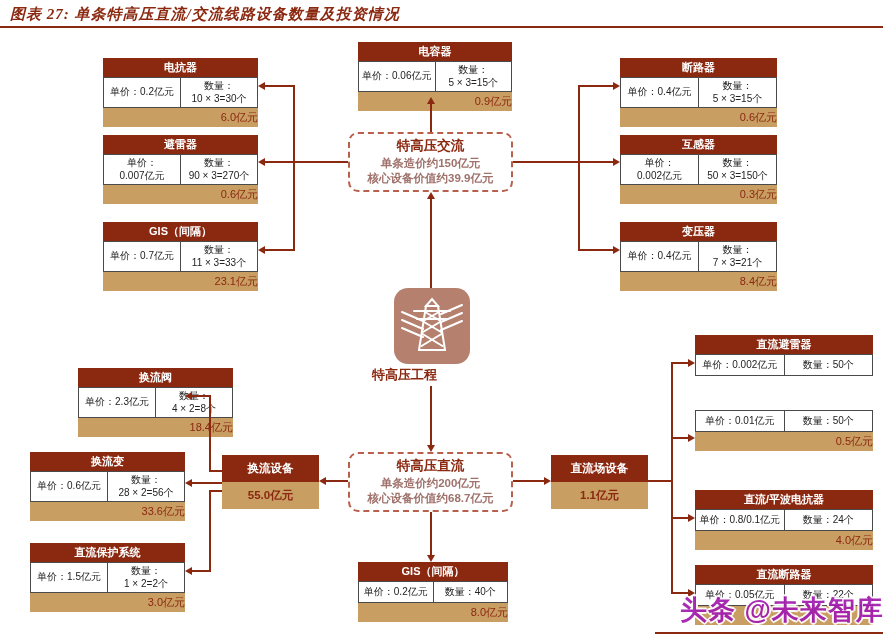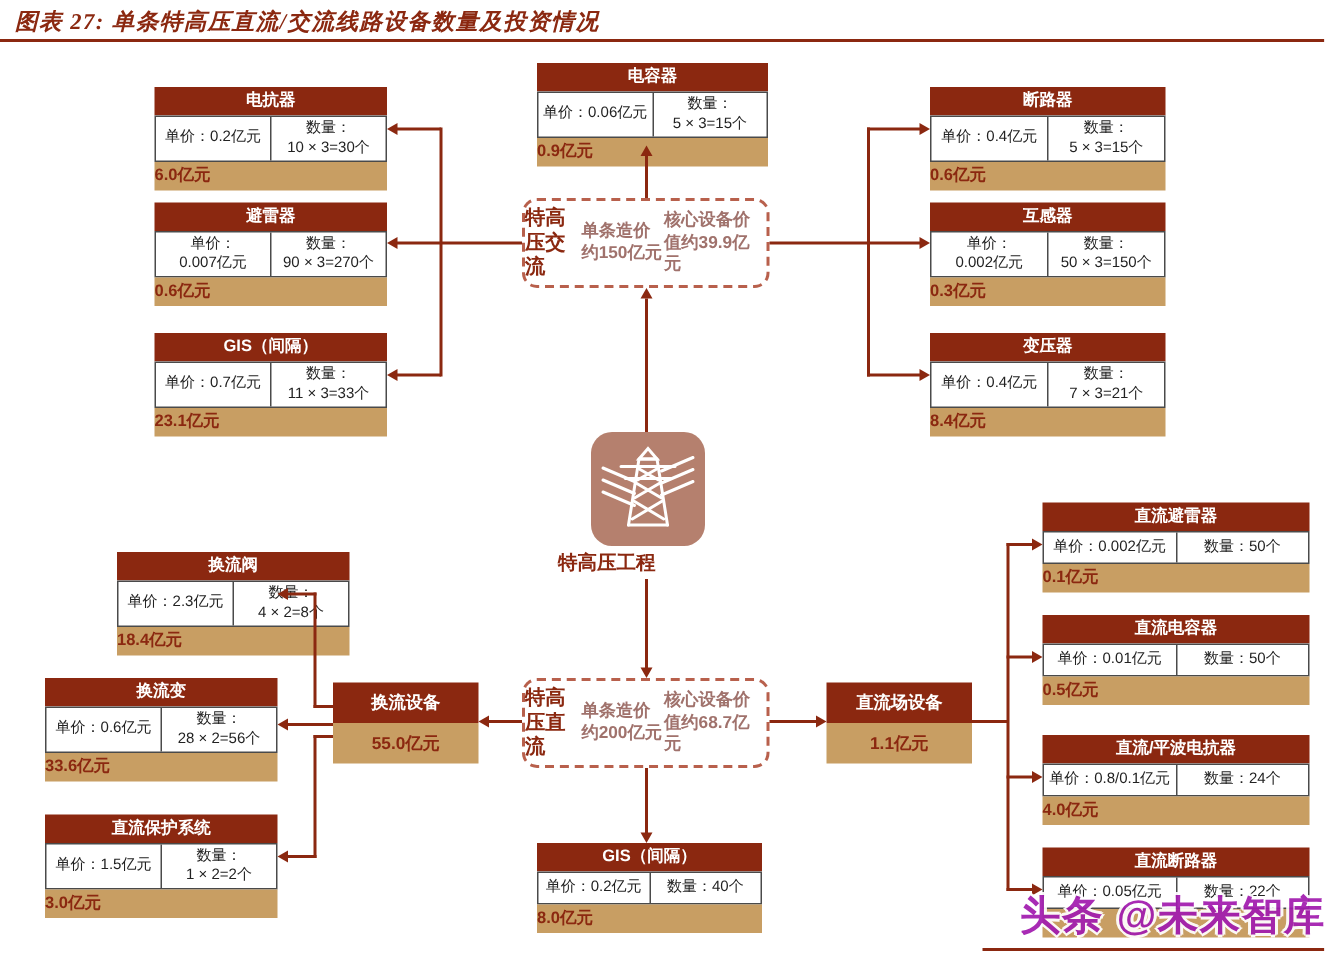--- a/index.html
+++ b/index.html
@@ -16,25 +16,25 @@
     font-style:italic;font-weight:bold;font-size:15px;color:var(--maroon);letter-spacing:1px;}
   .titleline{position:absolute;left:0;top:26px;width:883px;height:2px;background:var(--maroon);}
 
   .devbox{position:absolute;}
   .devbox .hd{background:var(--maroon);color:#fff;font-weight:bold;font-size:11px;
     text-align:center;padding:3px 2px;line-height:1.2;}
   .devbox .row{display:flex;background:#fff;border:1px solid #4a4a4a;}
   .devbox .cell{flex:1;display:flex;align-items:center;justify-content:center;flex-wrap:wrap;
     font-size:10px;color:#222;padding:2px 3px;min-height:16px;text-align:center;line-height:1.25;}
   .devbox .cell + .cell{border-left:1px solid #4a4a4a;}
-  .devbox .tot{background:var(--tan);color:var(--maroon);font-weight:bold;font-size:11px;
-    text-align:left;padding:3px 0;min-height:13px;line-height:1.2;}
+  .devbox .tot{background:var(--tan);color:var(--maroon);font-weight:normal;font-size:11px;
+    text-align:right;padding:3px 0;min-height:13px;line-height:1.2;}
 
   .node{position:absolute;border:2px dashed #B8604C;border-radius:10px;background:#fff;
-    display:flex;flex-direction:row;align-items:center;justify-content:center;gap:1px;box-sizing:border-box;}
+    display:flex;flex-direction:column;align-items:center;justify-content:center;gap:1px;box-sizing:border-box;}
   .node .nt{font-weight:bold;color:var(--maroon);font-size:13.5px;line-height:1.25;}
   .node .nl{color:#A0726C;font-size:11.5px;font-weight:bold;line-height:1.3;}
 
   .hub{position:absolute;}
   .hub .hd{background:var(--maroon);color:#fff;font-weight:bold;font-size:11.5px;text-align:center;padding:6px 16px;}
   .hub .tot{background:var(--tan);color:var(--maroon);font-weight:bold;font-size:11.5px;text-align:center;padding:6px 0;}
 
   .towerbox{position:absolute;left:394px;top:288px;width:76px;height:76px;background:var(--rose);border-radius:14px;
     display:flex;align-items:center;justify-content:center;}
   .towerlabel{position:absolute;left:372px;top:366px;width:120px;text-align:left;
@@ -269,25 +269,23 @@
     <div class="row">
       <div class="cell">
           <span>单价：</span>
           <span>0.002亿元</span>
         </div>
       <div class="cell">
           <span>数量：</span>
           <span>50个</span>
         </div>
     </div>
-    <div class="tot">0.1亿元</div>
   </div>
 
   <div class="devbox" style="left:695px;top:410px;width:178px;">
-    <div class="hd">直流电容器</div>
     <div class="row">
       <div class="cell">
           <span>单价：</span>
           <span>0.01亿元</span>
         </div>
       <div class="cell">
           <span>数量：</span>
           <span>50个</span>
         </div>
     </div>

